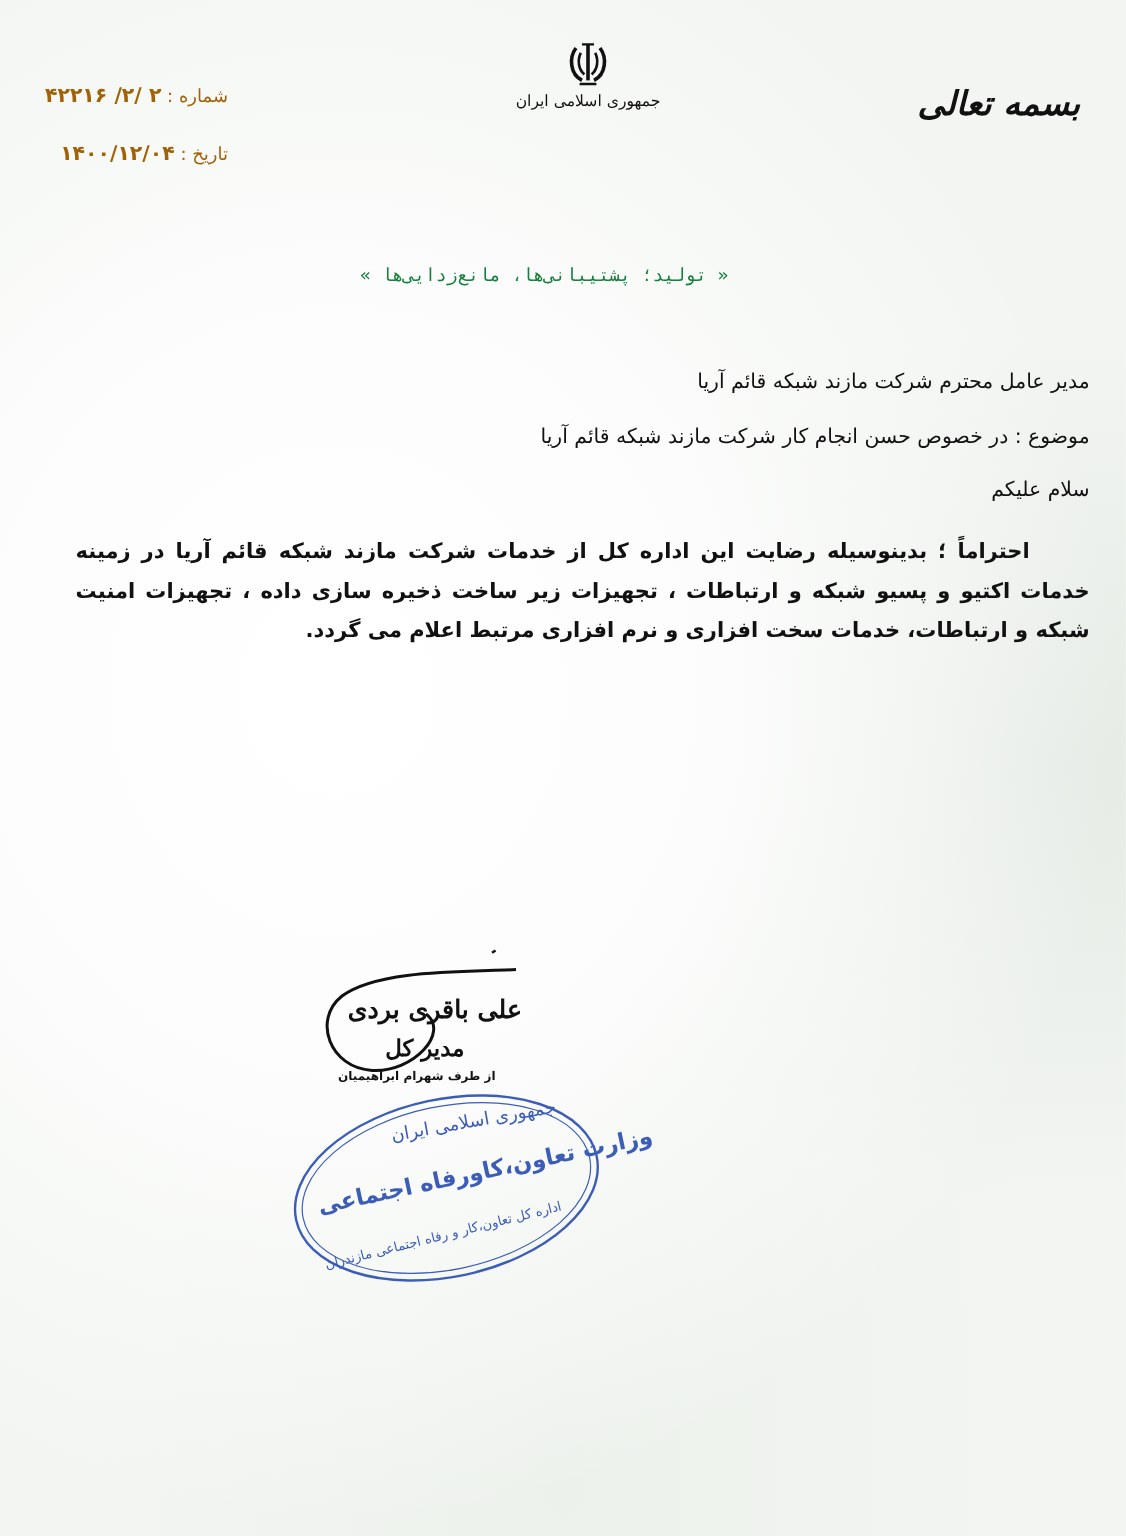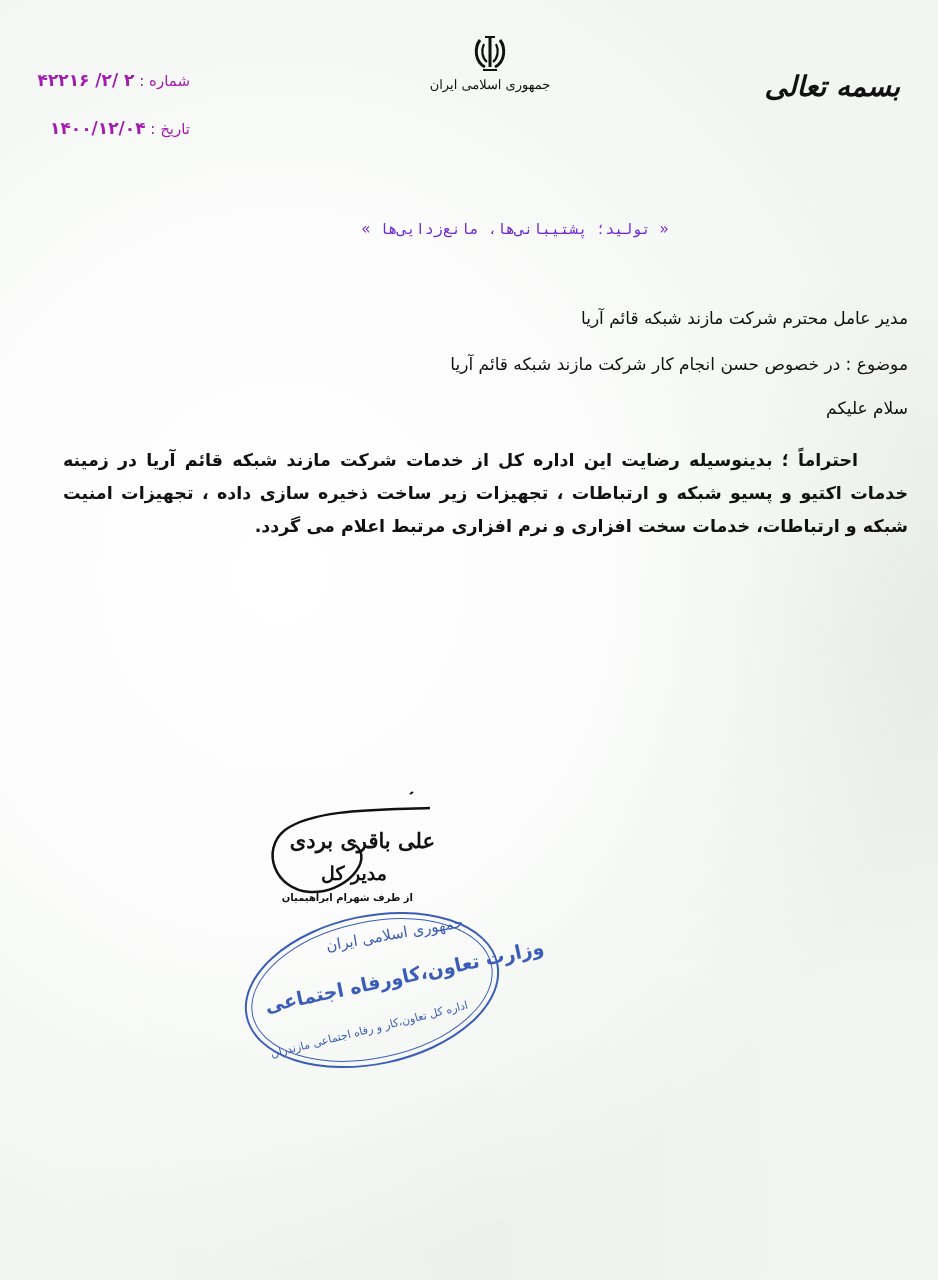--- a/index.html
+++ b/index.html
@@ -10,37 +10,37 @@
         radial-gradient(ellipse at 95% 50%, #e6ebe6 0%, rgba(230,235,230,0) 40%),
         radial-gradient(ellipse at 50% 95%, #edf1ec 0%, rgba(237,241,236,0) 60%),
         #f2f5f1;
       font-family: "DejaVu Sans", sans-serif;
       color: #111;
     }
     .abs { position: absolute; }
     .rtl { direction: rtl; unicode-bidi: embed; }
 
     
-    .meta { left: 30px; width: 160px; font-size: 15px; color: #a21caf; }
+    .meta { left: 30px; width: 160px; font-size: 15px; color: #a16207; }
     .meta .row { white-space: nowrap; }
     .meta .lbl { font-weight: normal; }
     .meta .val { font-weight: bold; font-size: 17px; letter-spacing: 1px; }
 
     
     .header { left: 330px; width: 320px; top: 34px; text-align: center; }
     .emblem { width: 34px; height: 40px; margin: 0 auto 2px; display: block; }
     .h-line1 { font-family: "DejaVu Serif", serif; font-size: 13px; line-height: 18px; }
     .h-line2 { font-family: "DejaVu Serif", serif; font-size: 14px; line-height: 20px; font-style: italic; }
     .h-line3 { font-family: "DejaVu Serif", serif; font-size: 20px; line-height: 30px; font-weight: bold; font-style: italic; }
 
     
     .invocation { right: 38px; top: 70px; font-family: "DejaVu Serif", serif; font-size: 28px; font-weight: bold; font-style: italic; }
 
     
-    .slogan { left: 300px; width: 430px; top: 220px; text-align: center; font-family: "DejaVu Sans Mono", monospace; font-size: 15px; letter-spacing: 3px; color: #6d28d9; }
+    .slogan { left: 300px; width: 430px; top: 220px; text-align: left; font-family: "DejaVu Sans Mono", monospace; font-size: 15px; letter-spacing: 3px; color: #15803d; }
 
     
     .bold-line { right: 30px; font-family: "DejaVu Sans", sans-serif; font-weight: normal; font-size: 17px; white-space: nowrap; }
 
     
     .body-text {
       right: 30px; width: 845px; top: 444px;
       font-family: "DejaVu Sans", sans-serif; font-weight: bold; font-size: 17.5px;
       line-height: 33px; text-align: justify; text-indent: 50px;
     }

